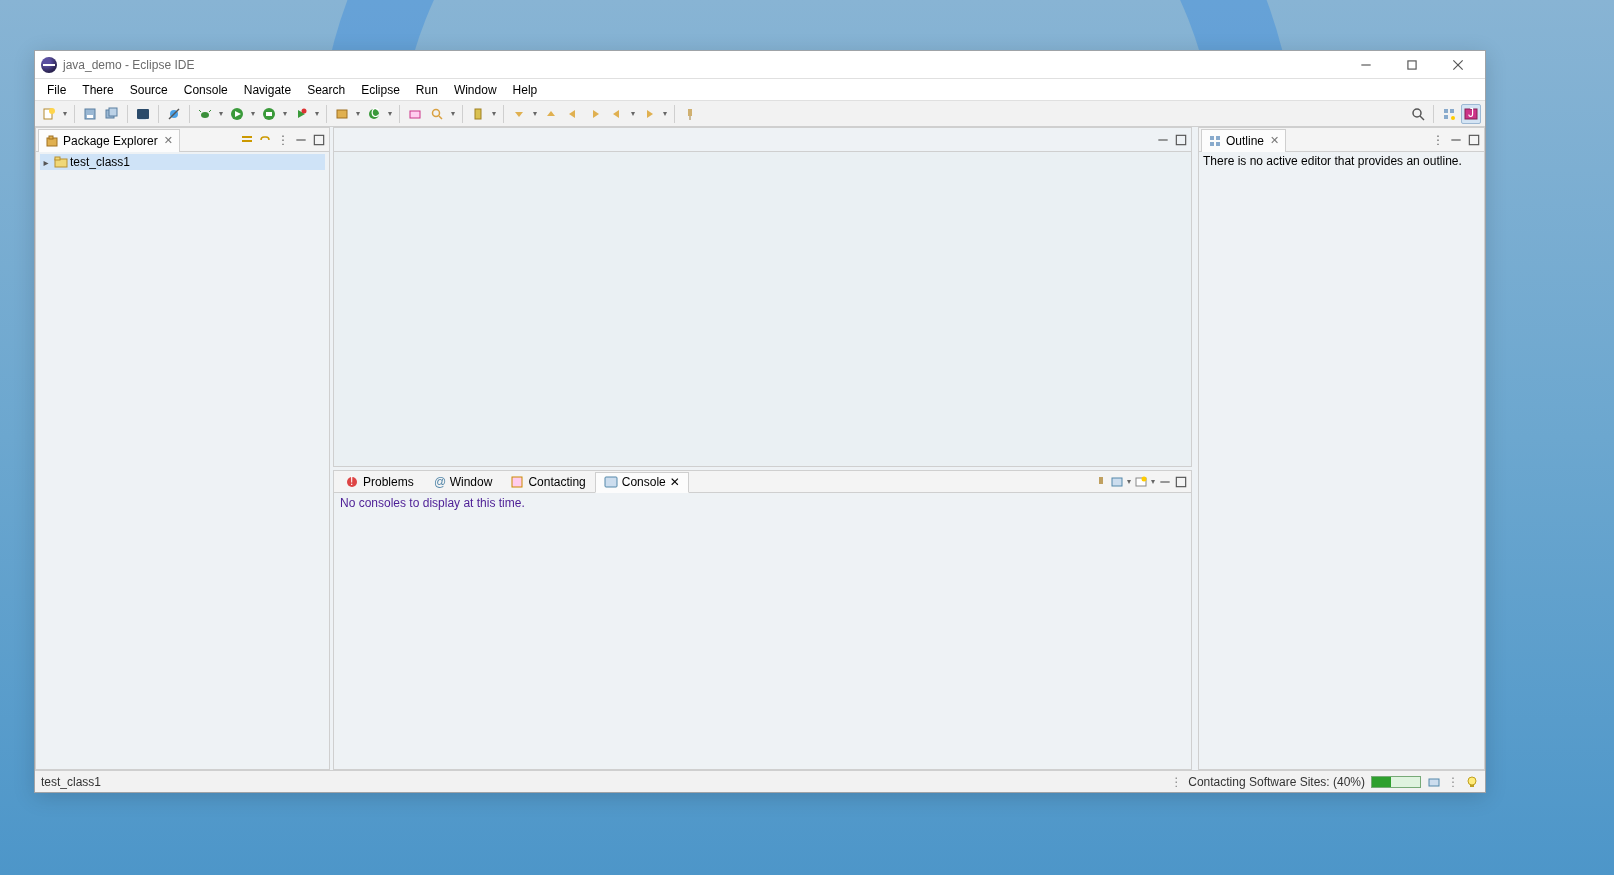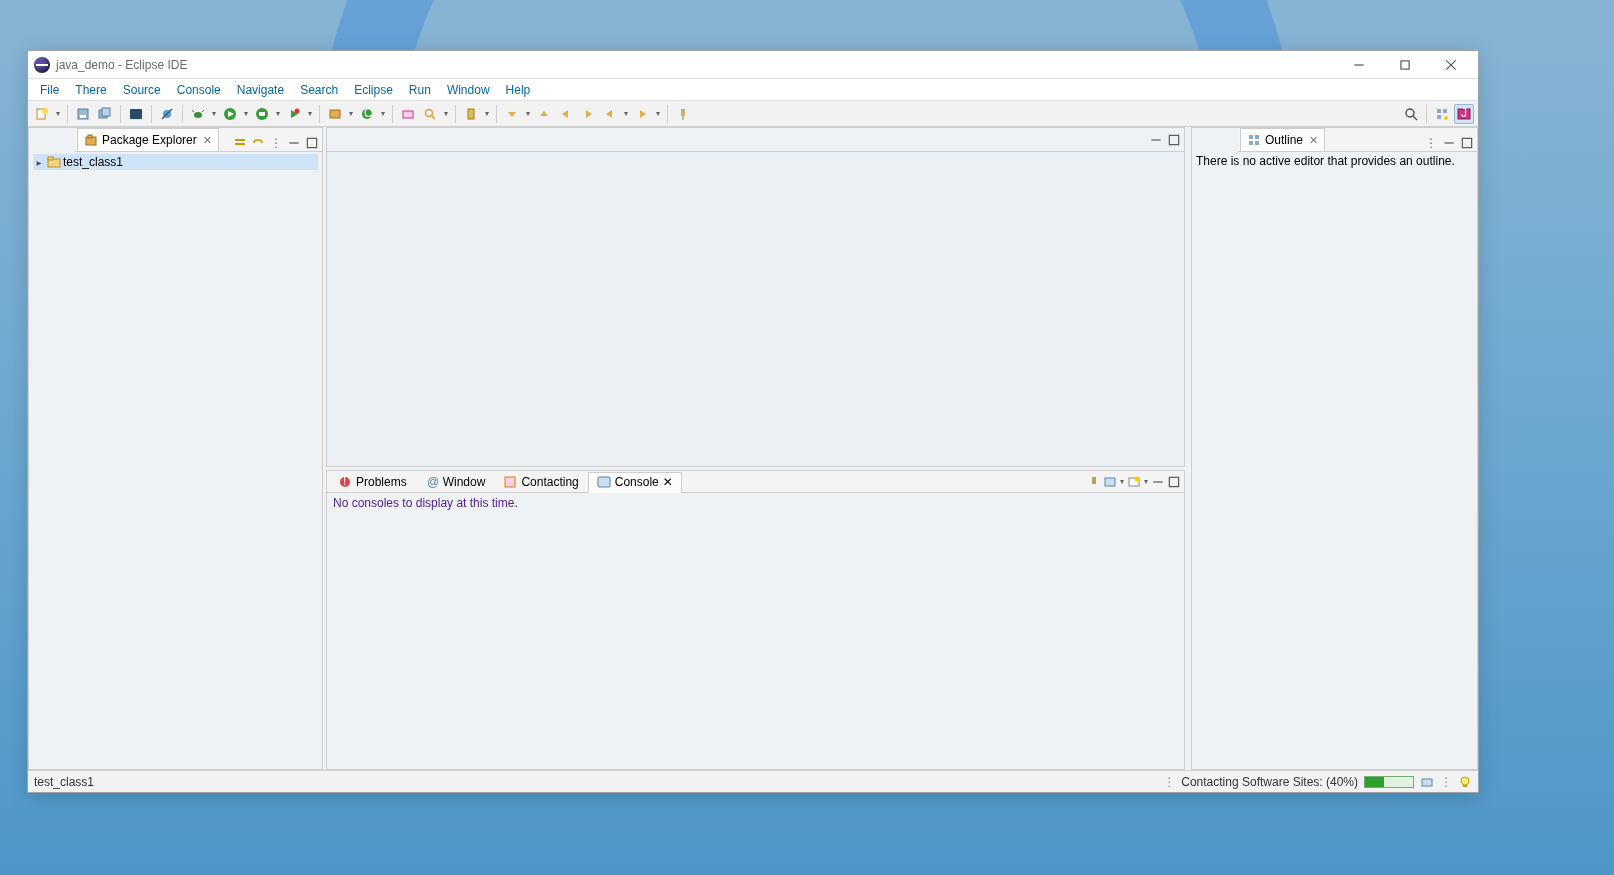--- a/index.html
+++ b/index.html
@@ -1,45 +1,45 @@
 <!DOCTYPE html>
 <html><head>
 <meta charset="utf-8">
 <style>
 * { margin: 0; padding: 0; box-sizing: border-box; font-family: "Segoe UI", Tahoma, sans-serif; font-size: 12px; }
 body { background: linear-gradient(180deg, #88b4d4 0%, #6ca7cf 50%, #4d96c9 100%); width: 1614px; height: 875px; position: relative; overflow: hidden; }
 
 
 .bg-arc { position:absolute; top:-320px; left:50%; transform:translateX(-50%); width:980px; height:980px; border:80px solid rgba(40,130,220,.35); border-radius:50%; }
 
-.window { position:absolute; top:50px; left:27px; width:1452px; height:743px; background:#f5f5f5; border:1px solid #9fa3a7; display:flex; flex-direction:column; box-shadow:0 4px 20px rgba(0,0,0,.15); }
+.window { position:absolute; top:50px; left:34px; width:1452px; height:743px; background:#f5f5f5; border:1px solid #9fa3a7; display:flex; flex-direction:column; box-shadow:0 4px 20px rgba(0,0,0,.15); }
 
 
 .titlebar { height:28px; background:#fff; display:flex; align-items:center; padding:0 4px; border-bottom:1px solid #e0e0e0; }
 .titlebar .app-icon { width:16px; height:16px; margin:0 6px 0 2px; border-radius:50%; background:radial-gradient(circle at 35% 30%,#5a4fa0 25%,#2a2350 70%); position:relative; }
 .titlebar .app-icon::after{content:"";position:absolute;top:7px;left:2px;width:12px;height:2px;background:#fff;}
 .titlebar .title { color:#6b6b6b; }
 .titlebar .spacer { flex:1; }
 .win-btn { width:46px; height:28px; display:flex; align-items:center; justify-content:center; color:#555; }
 
 
 .menubar { height:22px; background:#fff; display:flex; align-items:center; padding:0 4px; border-bottom:1px solid #e0e0e0; }
-.menubar .menu-item { padding:2px 8px; color:#0369a1; }
+.menubar .menu-item { padding:2px 8px; color:#000000; }
 
 
 .toolbar { height:26px; background:#f2f2f2; border-bottom:1px solid #cfcfcf; display:flex; align-items:center; padding:0 4px; gap:2px; }
 .tb-btn { width:20px; height:20px; display:flex; align-items:center; justify-content:center; color:#555; border:1px solid transparent; border-radius:2px; }
 .tb-sep { width:1px; height:18px; background:#cfcfcf; margin:0 3px; }
 .tb-drop { width:8px; color:#666; font-size:8px; display:flex; align-items:center; justify-content:center; }
 .tool-spacer { flex:1; }
 
 
 .main { flex:1; display:flex; background:#eef2f5; min-height:0; }
 .pane { background:#eef2f5; border:1px solid #cfcfcf; display:flex; flex-direction:column; }
-.pane-header { height:24px; background:#f4f4f4; border-bottom:1px solid #cfcfcf; display:flex; align-items:flex-end; gap:2px; padding:0 2px;margin-left:46px; }
+.pane-header { height:24px; background:#f4f4f4; border-bottom:1px solid #cfcfcf; display:flex; align-items:center; gap:2px; padding:0 2px; }
 .pane-tab { display:flex; align-items:center; gap:4px; padding:2px 6px; background:#fcfcfc; border:1px solid #cfcfcf; border-bottom:none; height:23px; margin-top:1px; }
 .pane-tab svg { width:14px; height:14px; }
 .pane-tab .close-x { color:#777; font-size:11px; margin-left:2px; }
 .pane-hdr-spacer { flex:1; }
 .pane-mini { width:16px; height:16px; display:flex; align-items:center; justify-content:center; color:#666; }
 .pane-body { flex:1; background:#eef2f5; overflow:auto; padding:2px 4px; }
 
 .left-col { width:295px; display:flex; flex-direction:column; }
 .center-col { flex:1; display:flex; flex-direction:column; min-width:0; }
 .right-col { width:290px; display:flex; flex-direction:column; }

